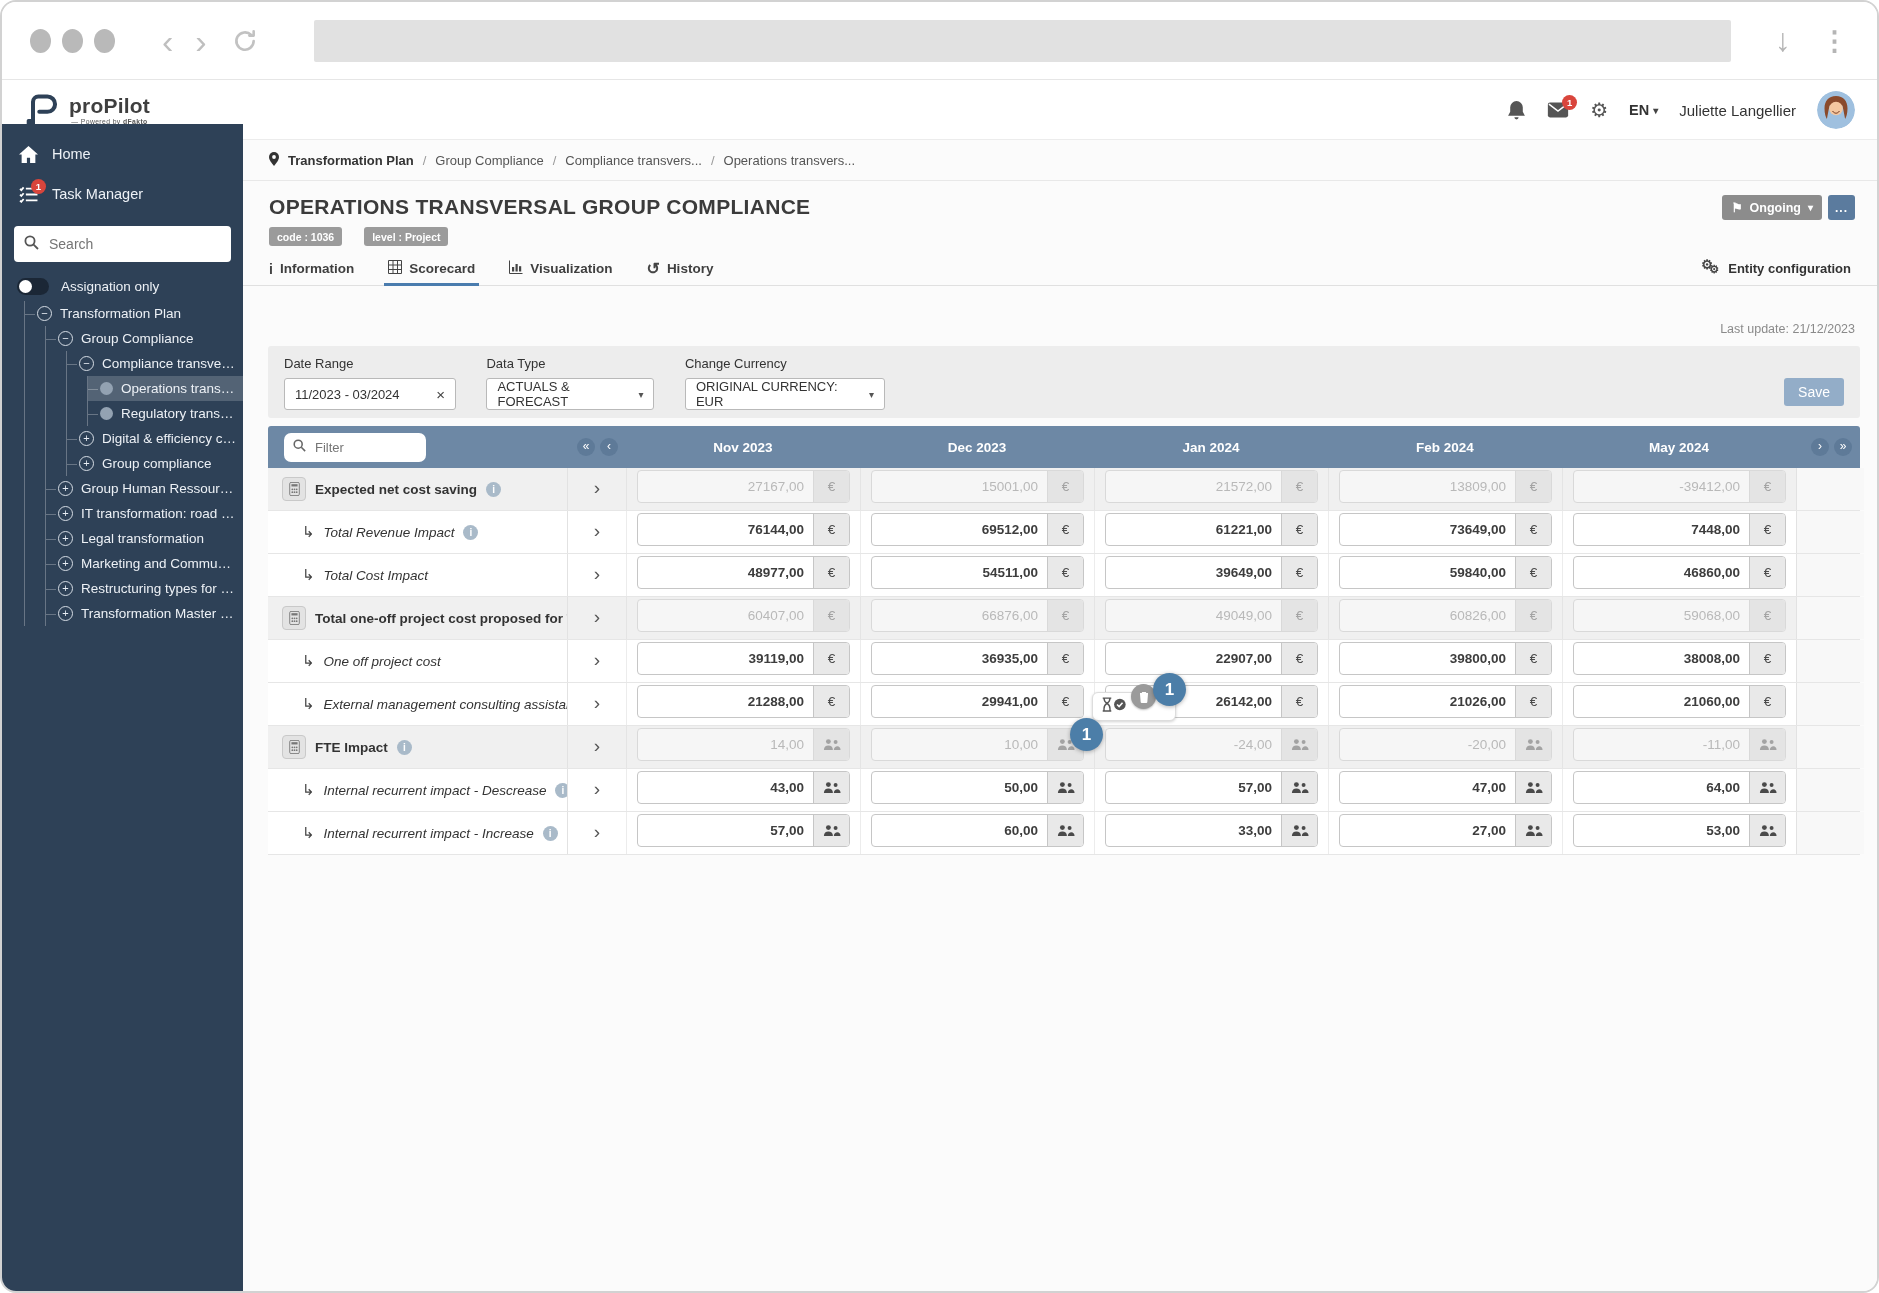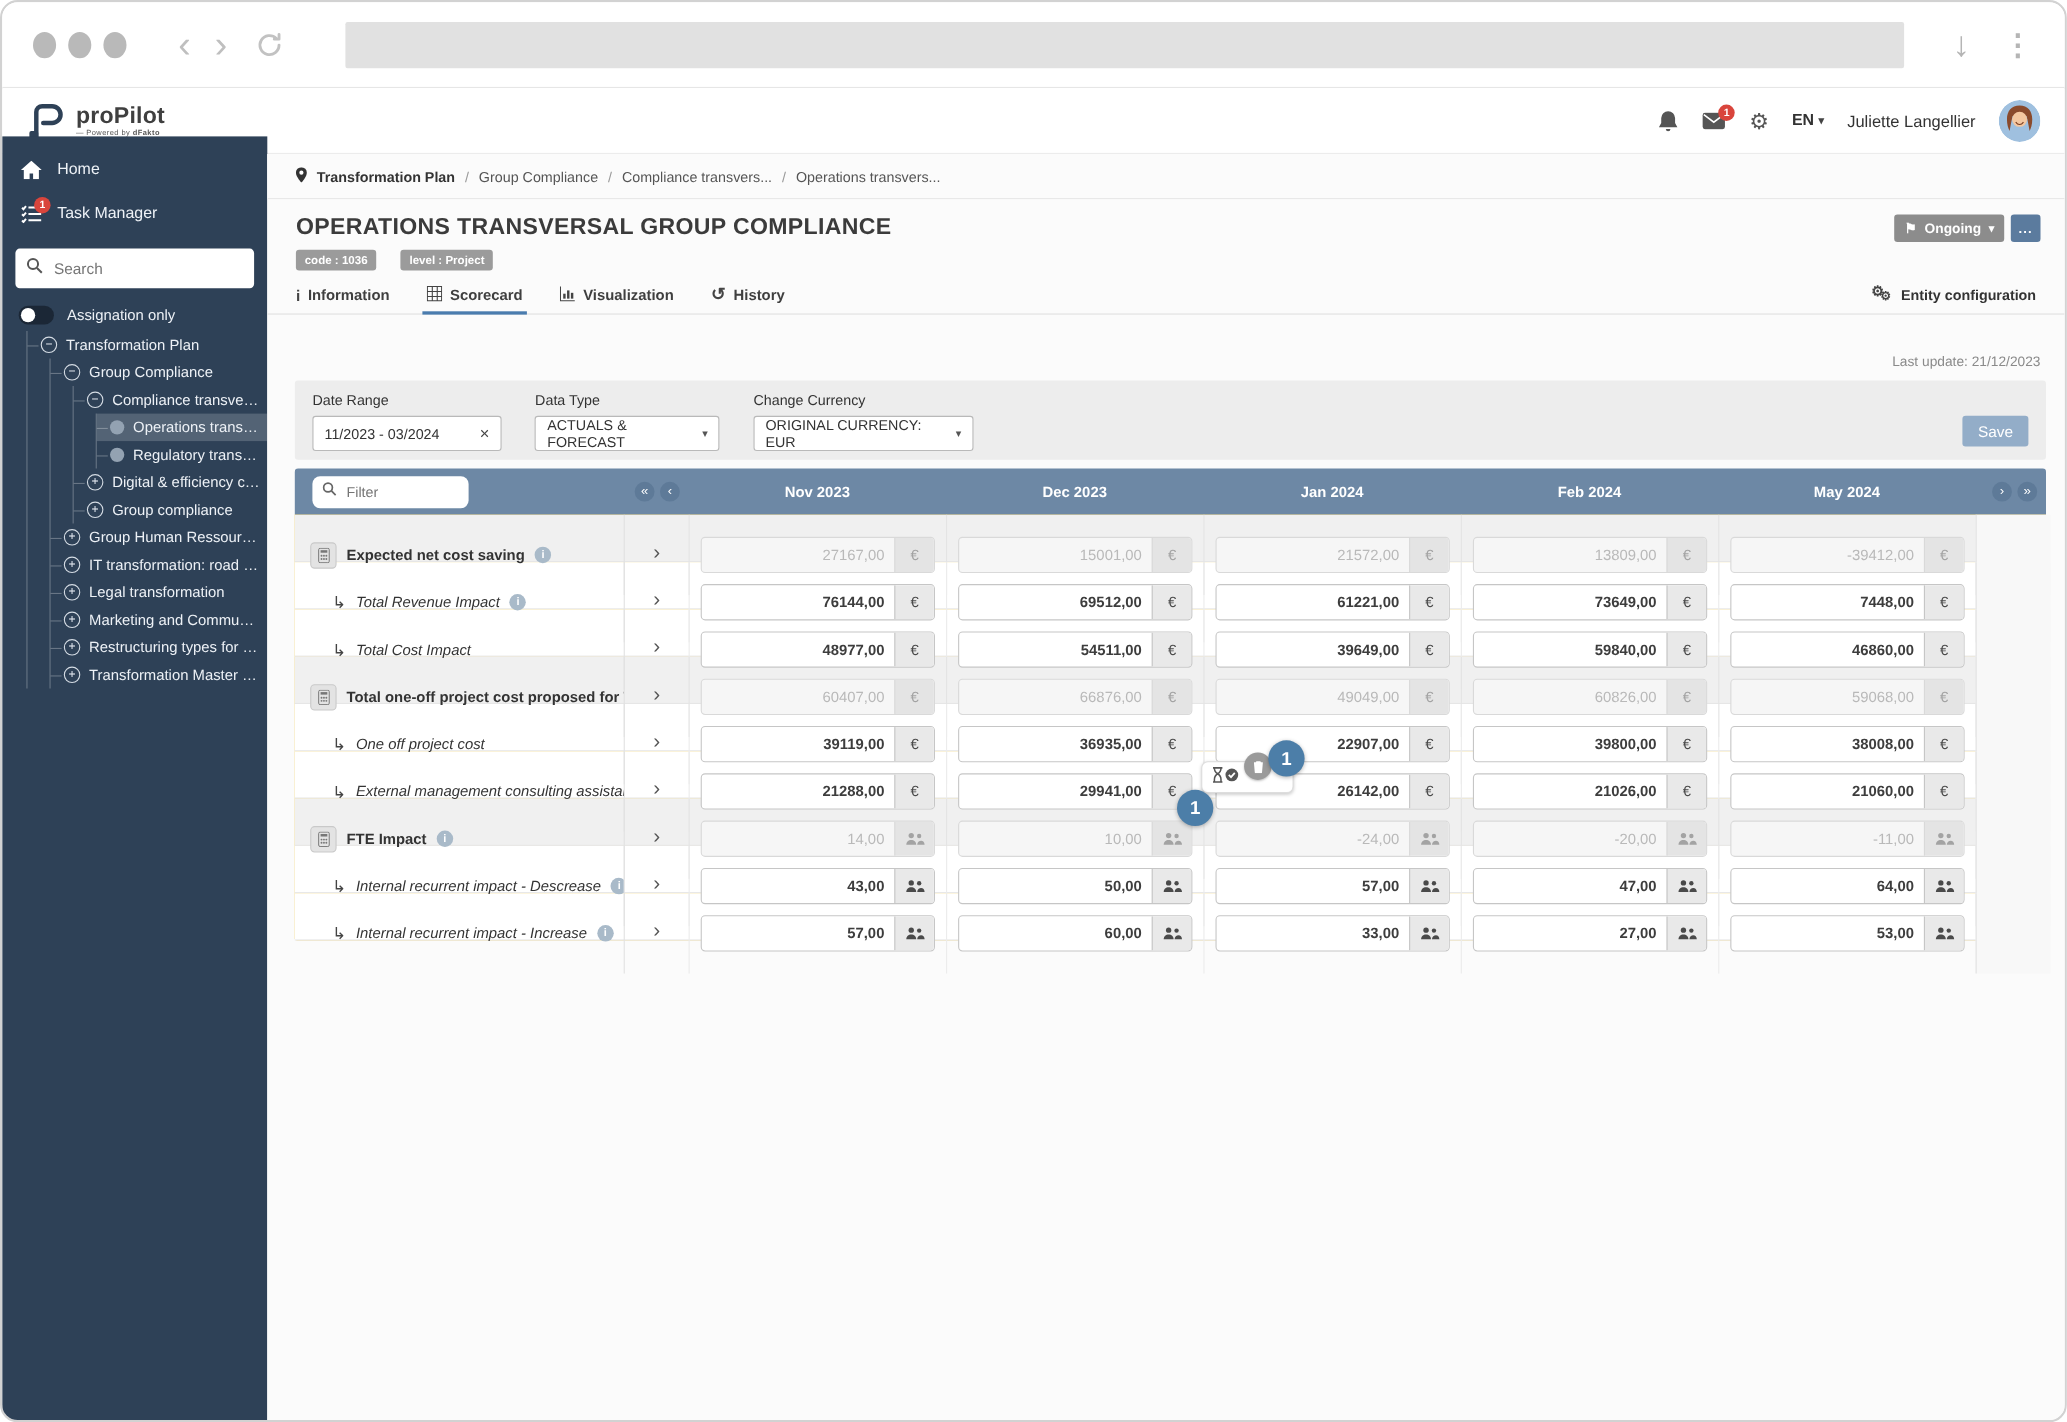--- a/index.html
+++ b/index.html
@@ -13,21 +13,21 @@
   .navbtn{font-size:34px;color:#bfbfbf;line-height:60px;margin:0 11px;font-weight:400;user-select:none;}
   .refresh{margin:0 14px;display:flex;align-items:center;}
   .urlbar{height:42px;background:#e1e1e1;flex:1;margin:0 44px 0 42px;border-radius:2px;}
   .chrome-right{display:flex;gap:30px;align-items:center;color:#b5b5b5;}
   .dlglyph{font-size:32px;font-weight:400;}
   .kebab{font-size:27px;letter-spacing:1px;font-weight:700;}
 
   
   .appbar{position:absolute;top:79px;left:0;right:0;height:59px;background:#fff;display:flex;align-items:center;padding:0 22px;border-bottom:1px solid #ececec;}
   .logo{display:flex;align-items:center;gap:9px;}
-  .logo-text{display:flex;flex-direction:column;line-height:1;}
+  .logo-text{display:flex;flex-direction:column;line-height:1;align-items:center;}
   .logo-title{font-size:21px;color:#3f3f3f;font-weight:600;letter-spacing:.2px;}
   .logo-sub{font-size:6.8px;color:#555;margin-top:3px;letter-spacing:.4px;}
   .logo-sub b{font-weight:800;}
   .appbar-right{margin-left:auto;display:flex;align-items:center;gap:21px;}
   .hicon{position:relative;display:flex;align-items:center;color:#555;}
   .nbadge{position:absolute;top:-7px;right:-8px;min-width:15px;height:15px;border-radius:8px;background:var(--badge_red,#d9453c);color:#fff;font-size:9.5px;font-weight:700;display:flex;align-items:center;justify-content:center;padding:0 3px;}
   .lang{display:flex;align-items:center;gap:4px;font-size:14.5px;color:#333;font-weight:600;}
   .caret{font-size:10px;color:#444;}
   .uname{font-size:15px;color:#333;}
   .avatar{width:38px;height:38px;border-radius:50%;overflow:hidden;flex:0 0 auto;}
@@ -103,21 +103,21 @@
   .trow{height:43px;border-bottom:1px solid #e6e6e6;background:#fff;}
   .trow.group{background:#f0f0f0;}
   .labelcell{display:flex;align-items:center;gap:9px;padding-left:14px;border-right:1px solid #e2e2e2;height:100%;font-size:13.5px;color:#333;overflow:hidden;white-space:nowrap;}
   .trow.child .labelcell{padding-left:34px;}
   .rowlabel{font-style:italic;}
   .trow.group .rowlabel{font-weight:700;font-style:normal;}
   .calcbox{width:24px;height:24px;background:#e3e3e3;border:1px solid #c9c9c9;border-radius:4px;display:flex;align-items:center;justify-content:center;color:#777;flex:0 0 auto;}
   .info-dot{width:15px;height:15px;border-radius:50%;background:#a9bac9;color:#fff;font-size:10px;font-weight:700;display:inline-flex;align-items:center;justify-content:center;font-style:normal;flex:0 0 auto;cursor:pointer;}
   .childarrow{color:#444;font-size:15px;font-style:normal;}
   .expcell{display:flex;align-items:center;justify-content:center;color:#555;font-size:19px;height:100%;cursor:pointer;padding-bottom:3px;}
-  .cell{padding:20px 10px;height:100%;border-left:1px solid #ececec;}
+  .cell{padding:2px 10px;height:100%;border-left:1px solid #ececec;}
   .trow.group .cell{border-left:1px solid #e4e4e4;}
   .ig{display:flex;height:33px;border:1px solid #c6c6c6;border-radius:4px;overflow:hidden;background:#fff;}
   .ig .val{flex:1;text-align:right;padding:0 9px;line-height:31px;font-size:13.5px;font-weight:700;color:#3d3d3d;}
   .ig .sfx{width:36px;background:#e9e9e9;border-left:1px solid #c6c6c6;display:flex;align-items:center;justify-content:center;color:#4a4a4a;font-size:13.5px;}
   .ig.disabled{background:#f6f6f6;border-color:#d9d9d9;}
   .ig.disabled .val{color:#b9b9b9;font-weight:400;}
   .ig.disabled .sfx{background:#e4e4e4;color:#a3a3a3;border-color:#d9d9d9;}
   .tailcell{border-left:1px solid #e2e2e2;height:100%;background:#f8f8f8;}
 
   

